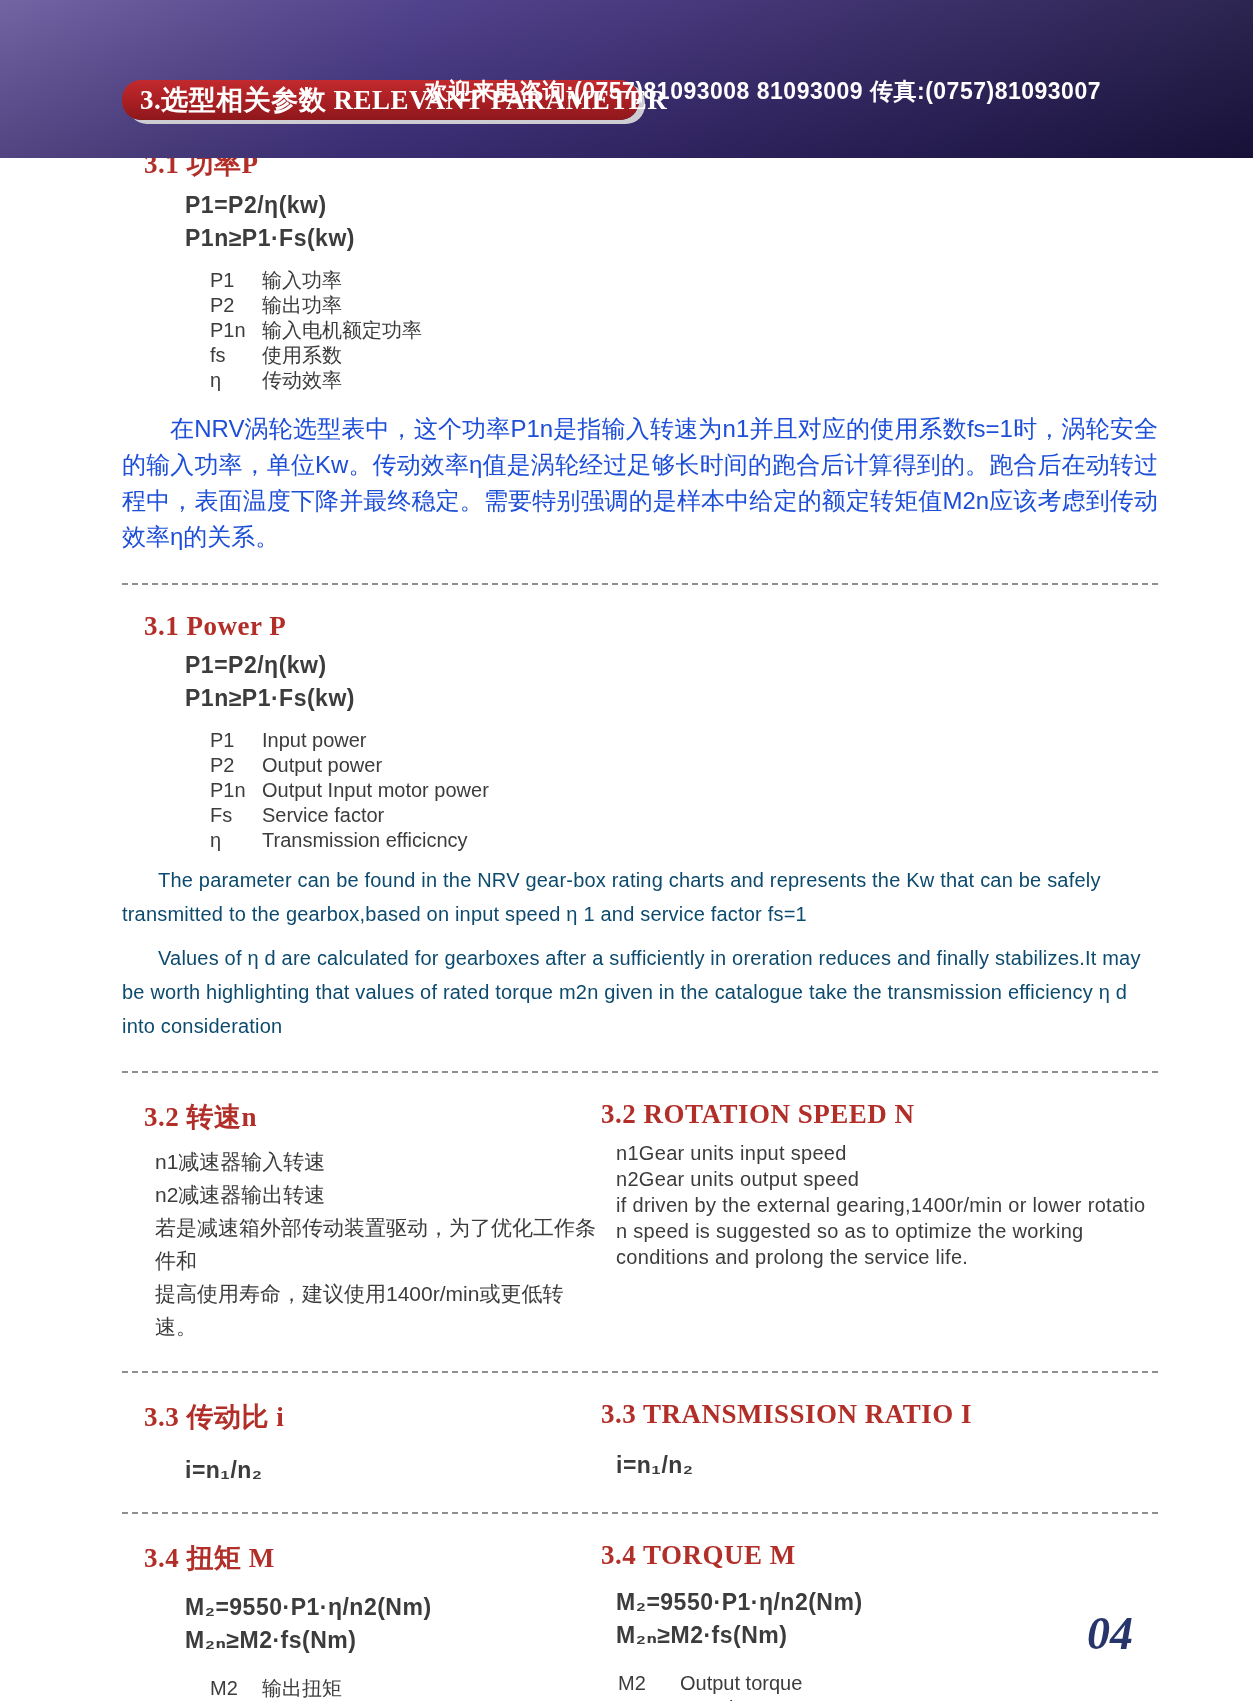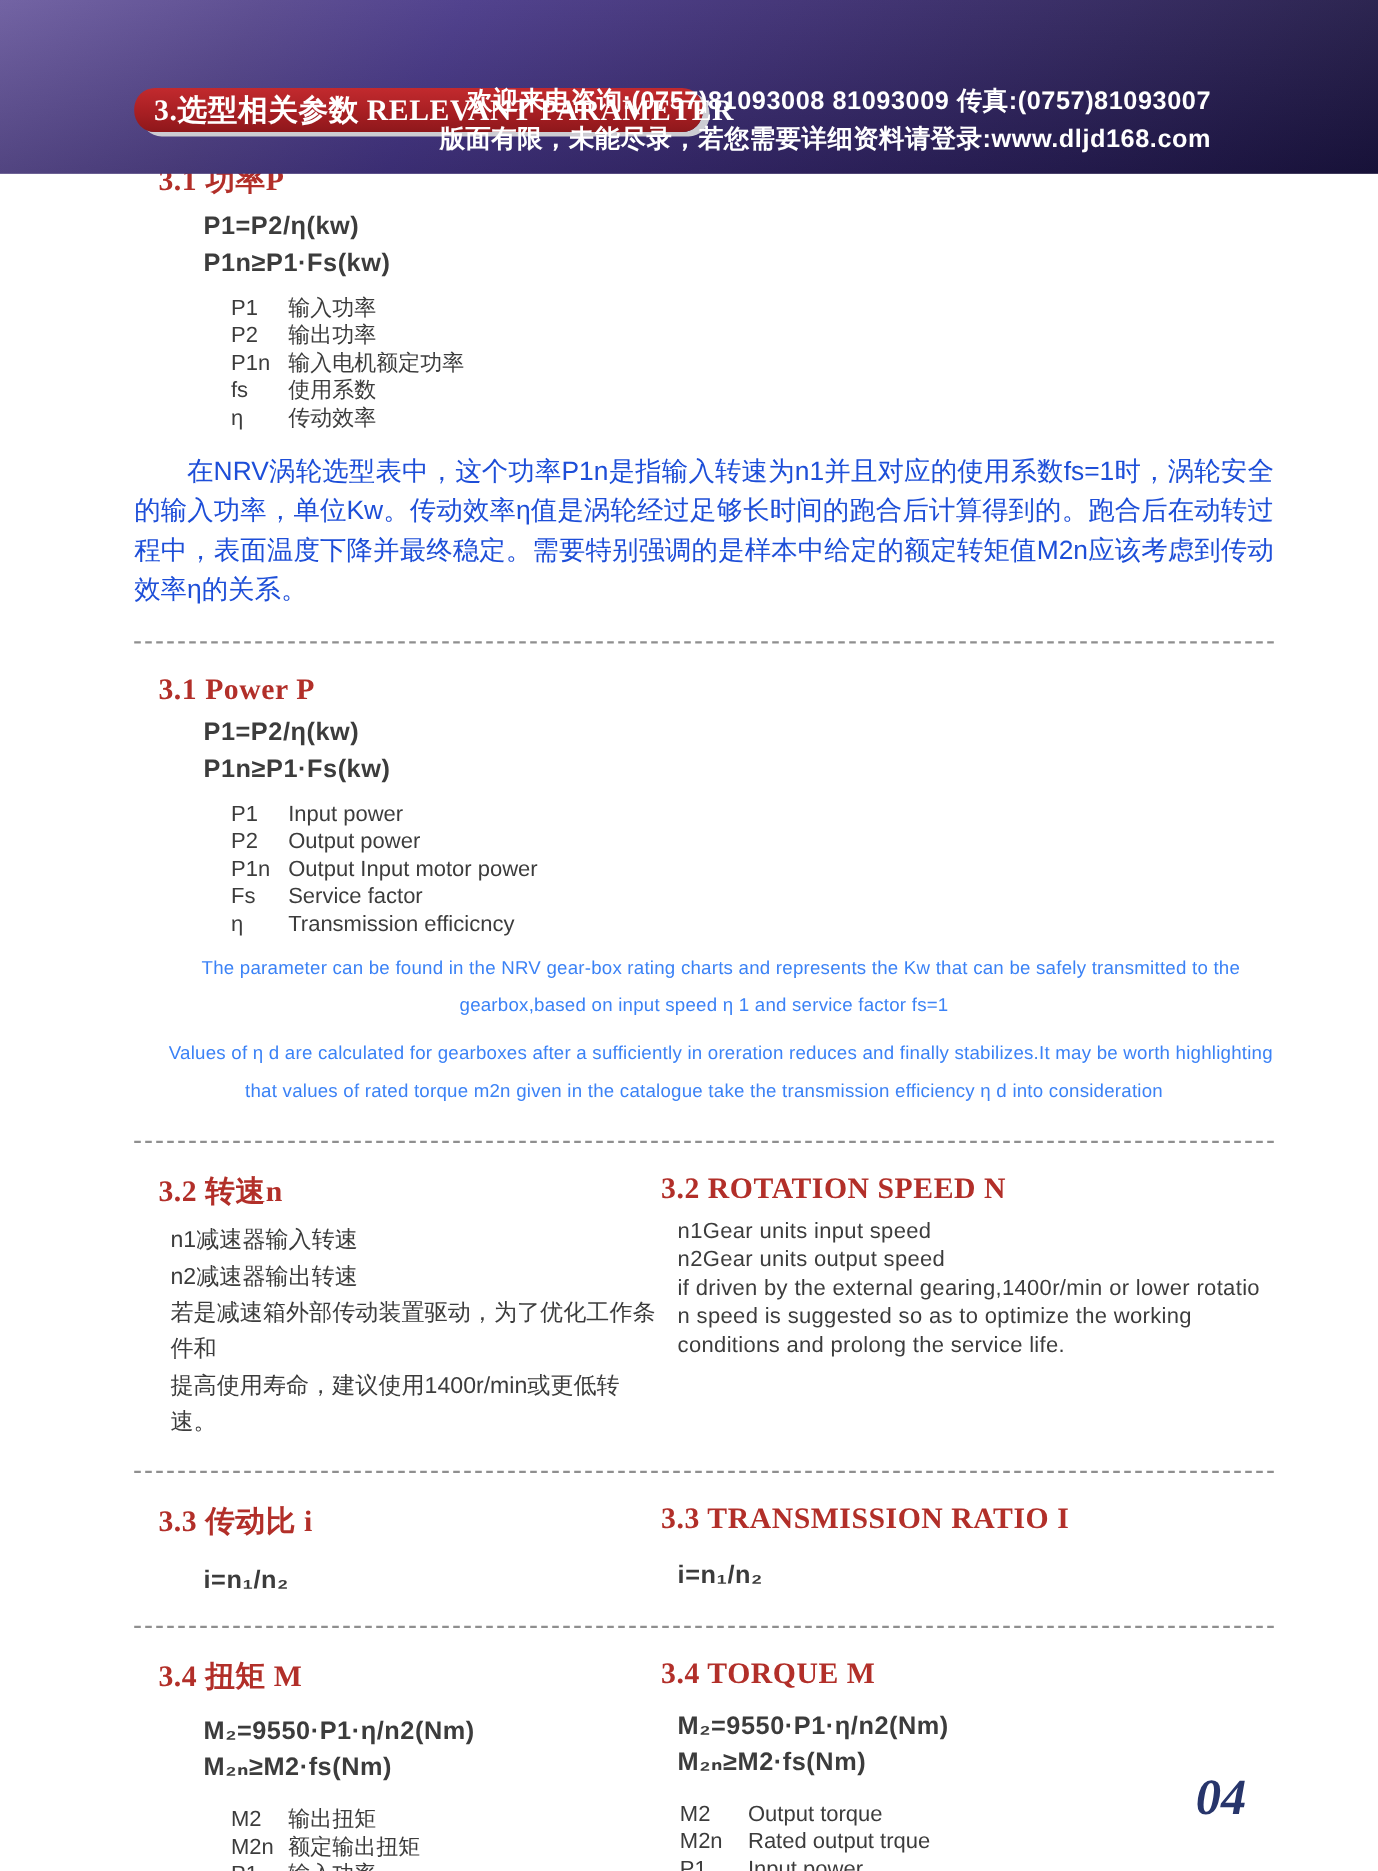--- a/index.html
+++ b/index.html
@@ -49,22 +49,22 @@
     margin:6px 0 0 63px;letter-spacing:.5px;
   }
   .defs{margin:16px 0 0 88px;}
   .def-row{display:flex;font-size:20px;line-height:25px;color:#3c3c3c;}
   .def-sym{width:52px;flex:none;}
   .para-cn{
     font-size:24px;line-height:36px;text-align:justify;
     color:#1d4ed8;margin:18px 0 0 0;text-indent:2em;
   }
   .para-en{
-    font-size:17px;line-height:34px;color:#3b82f6;
-    margin:10px 0 0 0;text-indent:1.8em;letter-spacing:.2px;text-align:center;
+    font-size:20px;line-height:34px;color:#0c4a6e;
+    margin:10px 0 0 0;text-indent:1.8em;letter-spacing:.2px;
   }
   .dashes{
     border:none;border-top:2px dashed #8f8f8f;
     margin:28px 0 0 0;height:0;
   }
   
   .two-col{display:flex;align-items:flex-start;}
   .col-left{width:478px;flex:none;}
   .col-right{flex:1;}
   .col-right .sec-title{margin-left:1px;}
@@ -80,21 +80,20 @@
     font-family:"Liberation Serif","DejaVu Serif",serif;
     font-style:italic;font-weight:700;font-size:46px;color:#27356b;
   }
 </style>
 </head>
 <body>
 
 <div class="top-band">
   <div class="top-band-text">
     <div>欢迎来电咨询:(0757)81093008  81093009  传真:(0757)81093007</div>
-    <div>版面有限，未能尽录，若您需要详细资料请登录:www.dljd168.com</div>
   </div>
 </div>
 
 <div class="banner">
   <span class="banner-title">3.选型相关参数 RELEVANT PARAMETER</span>
 </div>
 
 <div class="content">
 
   <div class="sec-title">3.1 功率P</div>

